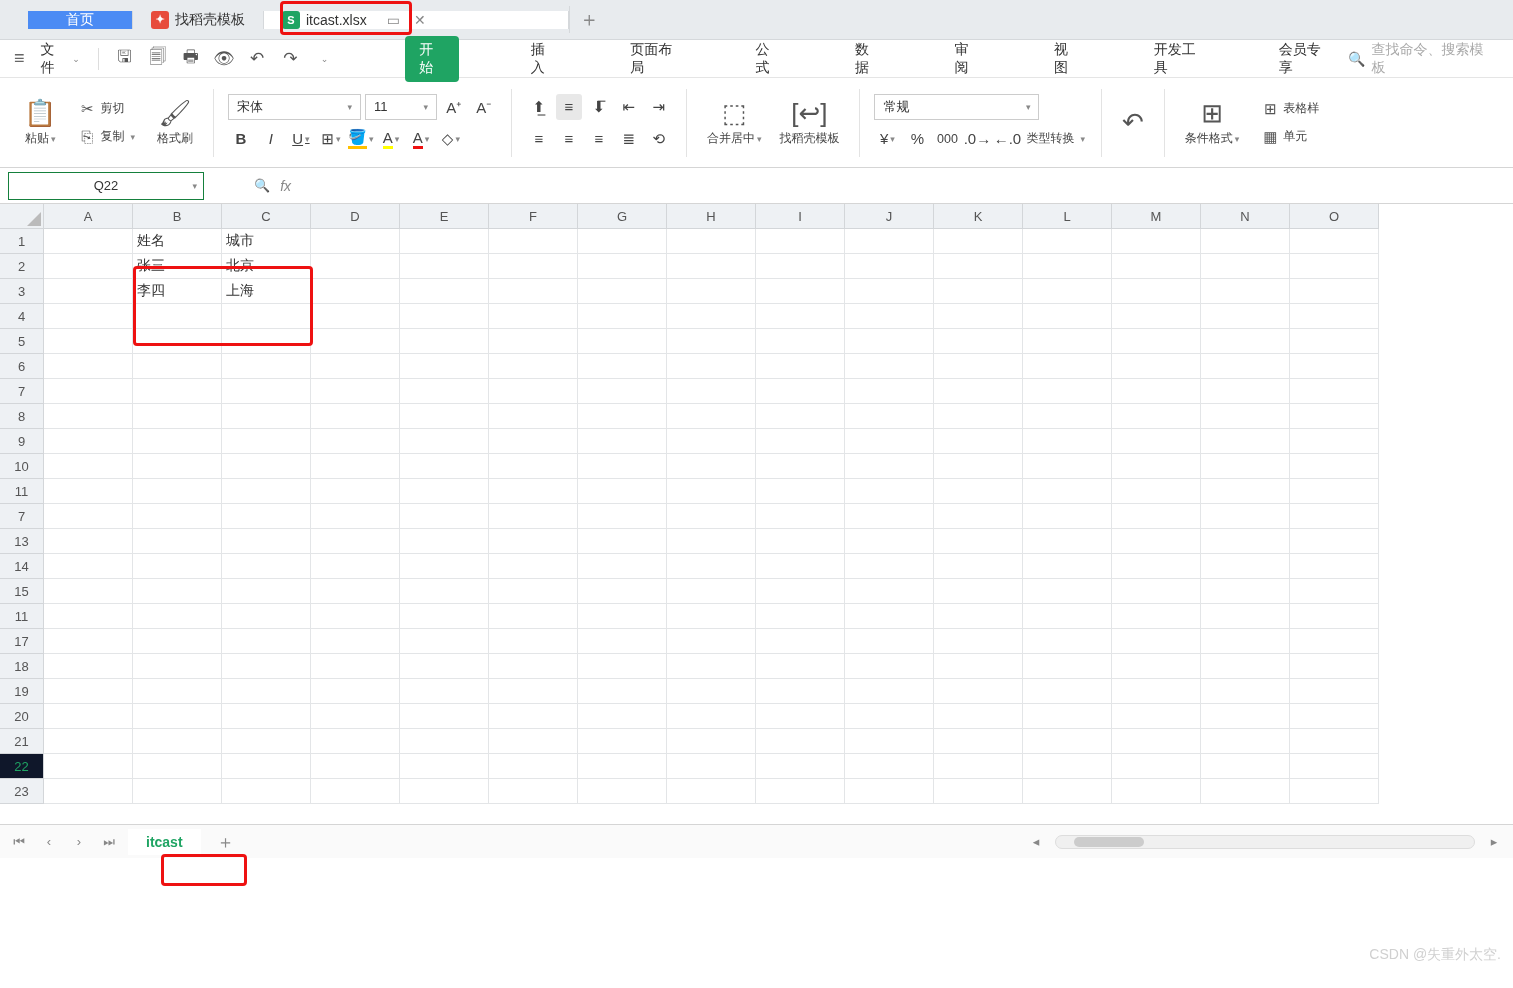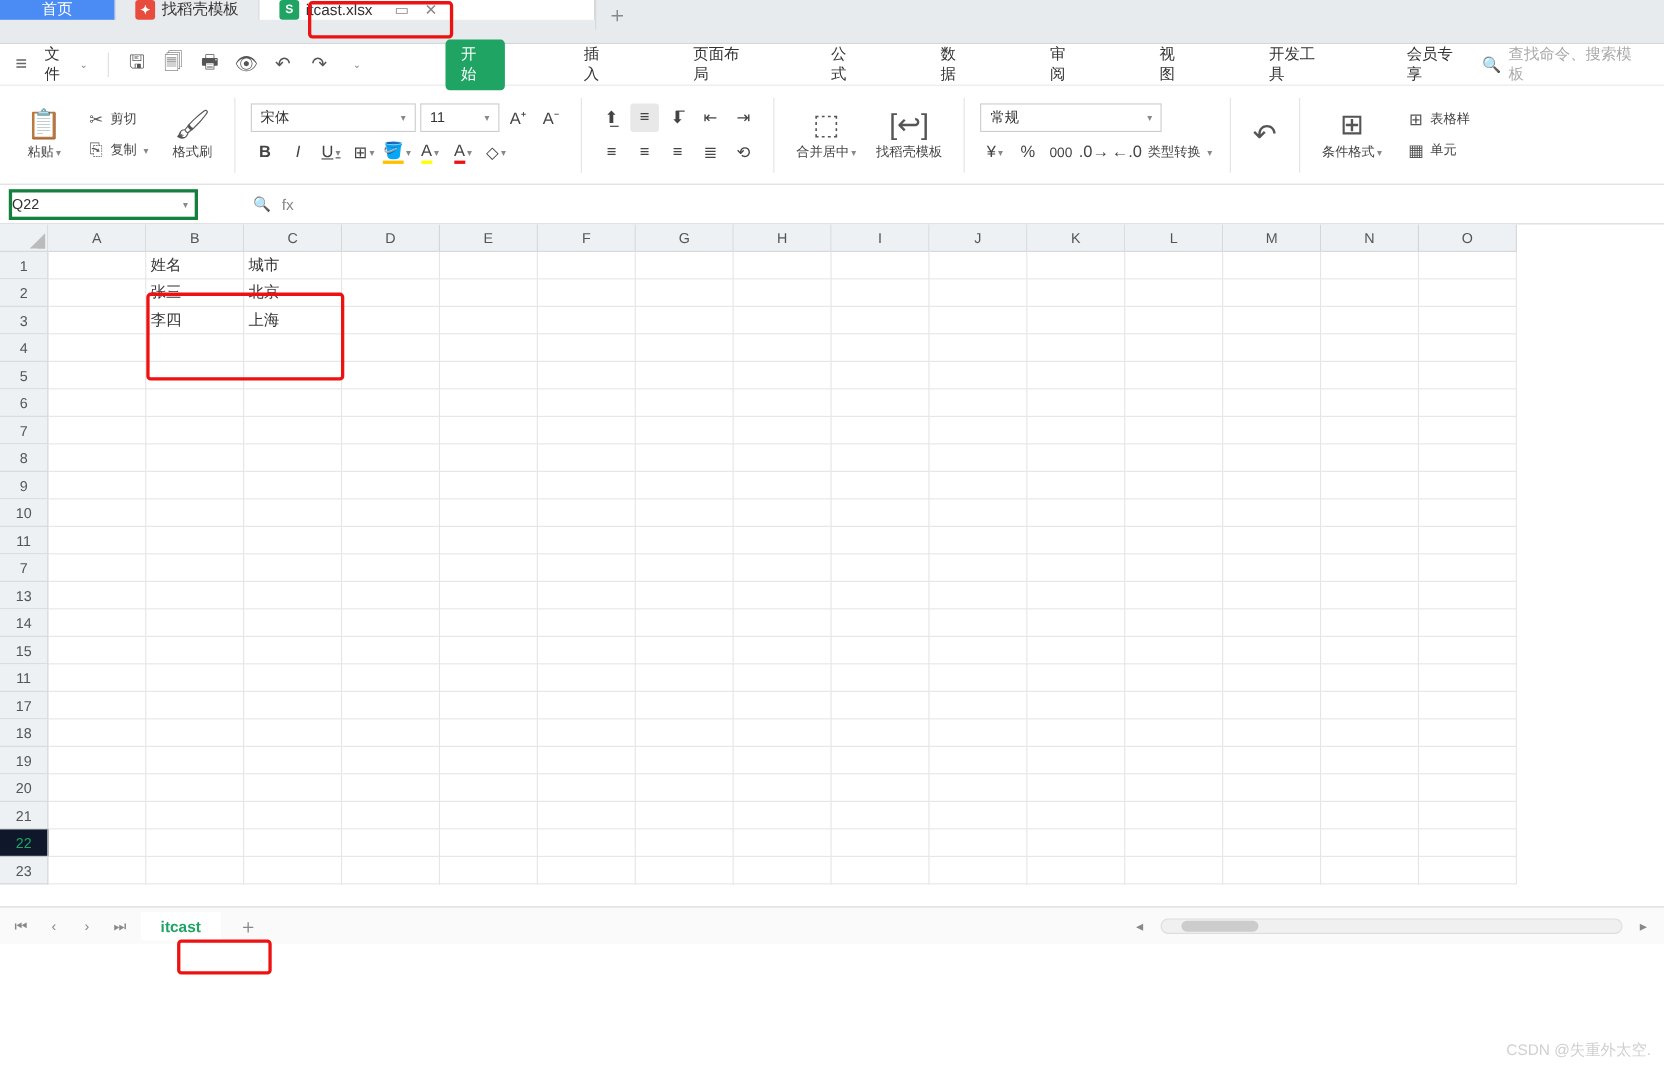--- a/index.html
+++ b/index.html
@@ -1,17 +1,17 @@
 <!DOCTYPE html>
 <html><head>
 <meta charset="utf-8">
 <style>
 * { margin:0; padding:0; box-sizing:border-box; font-family:"Microsoft YaHei","PingFang SC",sans-serif; }
 body { background:#fff; font-size:13px; color:#333; overflow:hidden; width:1513px; height:988px; }
-.tabs-bar { height:40px; background:#e8ebee; display:flex; align-items:flex-start; border-bottom:1px solid #d5d8db; }
+.tabs-bar { height:40px; background:#e8ebee; display:flex; align-items:center; border-bottom:1px solid #d5d8db;padding-left:28px; }
 .tab { display:flex; align-items:center; padding:0 18px; border-right:1px solid #d5d8db; background:#e8ebee; cursor:pointer; font-size:14px; gap:6px; }
 .tab.home { background:#4b8bf4; color:#fff; padding:0 38px; }
 .tab.active { background:#fff; }
 .tab-icon { width:18px; height:18px; display:inline-flex; align-items:center; justify-content:center; border-radius:3px; font-size:11px; color:#fff; font-weight:bold; }
 .tab-icon.red { background:#e74c3c; }
 .tab-icon.green { background:#1fa463; }
 .tab-ctrl { display:flex; align-items:center; gap:14px; margin-left:auto; margin-right:8px; padding:0 14px; color:#888; }
 .tab-new { width:40px; display:flex; align-items:center; justify-content:center; font-size:20px; color:#888; cursor:pointer; border-left:1px solid #d5d8db; }
 .hl-red { border:3px solid #e11; border-radius:4px; position:absolute; pointer-events:none; z-index:50; }
 .menu-bar { height:38px; display:flex; align-items:center; padding:0 10px; gap:6px; border-bottom:1px solid #e5e5e5; background:#fff; }
@@ -24,30 +24,30 @@
 .menu-tab.start { background:#1fa463; color:#fff; padding:5px 14px; border-radius:4px; }
 .menu-search { margin-left:auto; display:flex; align-items:center; gap:6px; color:#aaa; font-size:14px; padding:0 10px; }
 .ribbon { height:90px; display:flex; align-items:center; padding:4px 10px; border-bottom:1px solid #d5d5d5; background:#fff; gap:2px; }
 .rgroup { display:flex; flex-direction:column; justify-content:center; gap:6px; padding:0 8px; height:100%; }
 .rgroup.row { flex-direction:row; align-items:center; }
 .rsep { width:1px; height:68px; background:#e3e3e3; margin:0 4px; }
 .big-btn { display:flex; flex-direction:column; align-items:center; gap:2px; cursor:pointer; font-size:12px; color:#444; padding:2px 6px; }
 .big-btn .ic { font-size:26px; color:#555; height:30px; display:flex; align-items:center; }
 .small-btn { display:flex; align-items:center; gap:4px; cursor:pointer; font-size:12px; color:#444; height:22px; padding:0 2px; }
 .small-btn .ic { font-size:15px; color:#555; width:18px; text-align:center; }
-.font-sel { width:150px; height:26px; border:1px solid #ccc; display:flex; align-items:center; padding:0 8px; font-size:13px; justify-content:space-between; cursor:pointer; }
+.font-sel { width:133px; height:26px; border:1px solid #ccc; display:flex; align-items:center; padding:0 8px; font-size:13px; justify-content:space-between; cursor:pointer; }
 .size-sel { width:72px; height:26px; border:1px solid #ccc; display:flex; align-items:center; padding:0 8px; font-size:13px; justify-content:space-between; cursor:pointer; }
 .fmt-row { display:flex; gap:4px; align-items:center; }
 .fmt-btn { width:26px; height:26px; display:flex; align-items:center; justify-content:center; cursor:pointer; font-size:15px; color:#444; border-radius:3px; }
 .dd-caret { font-size:9px; color:#888; margin-left:2px; }
 .name-box-row { height:36px; display:flex; align-items:center; border-bottom:1px solid #d5d5d5; background:#fff; }
-.name-box { width:172px; height:28px; margin-left:8px; border:3px solid #15803d; display:flex; align-items:center; position:relative; font-size:13px; }
+.name-box { width:196px; height:28px; margin-left:8px; border:1px solid #15803d; display:flex; align-items:center; justify-content:center; position:relative; font-size:13px; }
 .name-box-dd { position:absolute; right:6px; font-size:9px; color:#888; }
 .fx-area { display:flex; align-items:center; margin-left:50px; gap:10px; flex:1; }
-.fx-lbl { color:#888; font-size:14px; }
+.fx-lbl { font-style:italic; color:#888; font-size:14px; }
 .fx-input { flex:1; height:28px; border:none; outline:none; padding:0 6px; font-size:13px; }
 .grid-wrap { position:relative; height:620px; overflow:hidden; }
 .grid { display:grid; grid-template-columns:44px repeat(15,89px); grid-auto-rows:25px; }
 .grid .hdr { background:#eef1f4; border-right:1px solid #d3d6d9; border-bottom:1px solid #d3d6d9; display:flex; align-items:center; justify-content:center; font-size:13px; color:#555; cursor:pointer; position:sticky; }
 .grid .rowhdr { background:#eef1f4; border-right:1px solid #d3d6d9; border-bottom:1px solid #d3d6d9; display:flex; align-items:center; justify-content:center; font-size:13px; color:#555; cursor:pointer; }
 .grid .rowhdr.active { color:#1fa463; background:#0f172a; }
 .grid .corner { background:#eef1f4; border-right:1px solid #d3d6d9; border-bottom:1px solid #d3d6d9; cursor:pointer; position:relative; }
 .grid .corner::after { content:""; position:absolute; right:2px; bottom:2px; border:7px solid transparent; border-right-color:#bbb; border-bottom-color:#bbb; }
 .grid .cell { border-right:1px solid #e3e5e7; border-bottom:1px solid #e3e5e7; padding:0 4px; display:flex; align-items:center; font-size:14px; cursor:cell; }
 .sheet-bar { height:34px; border-top:1px solid #d5d5d5; display:flex; align-items:center; padding:0 8px; background:#fafafa; gap:8px; }

